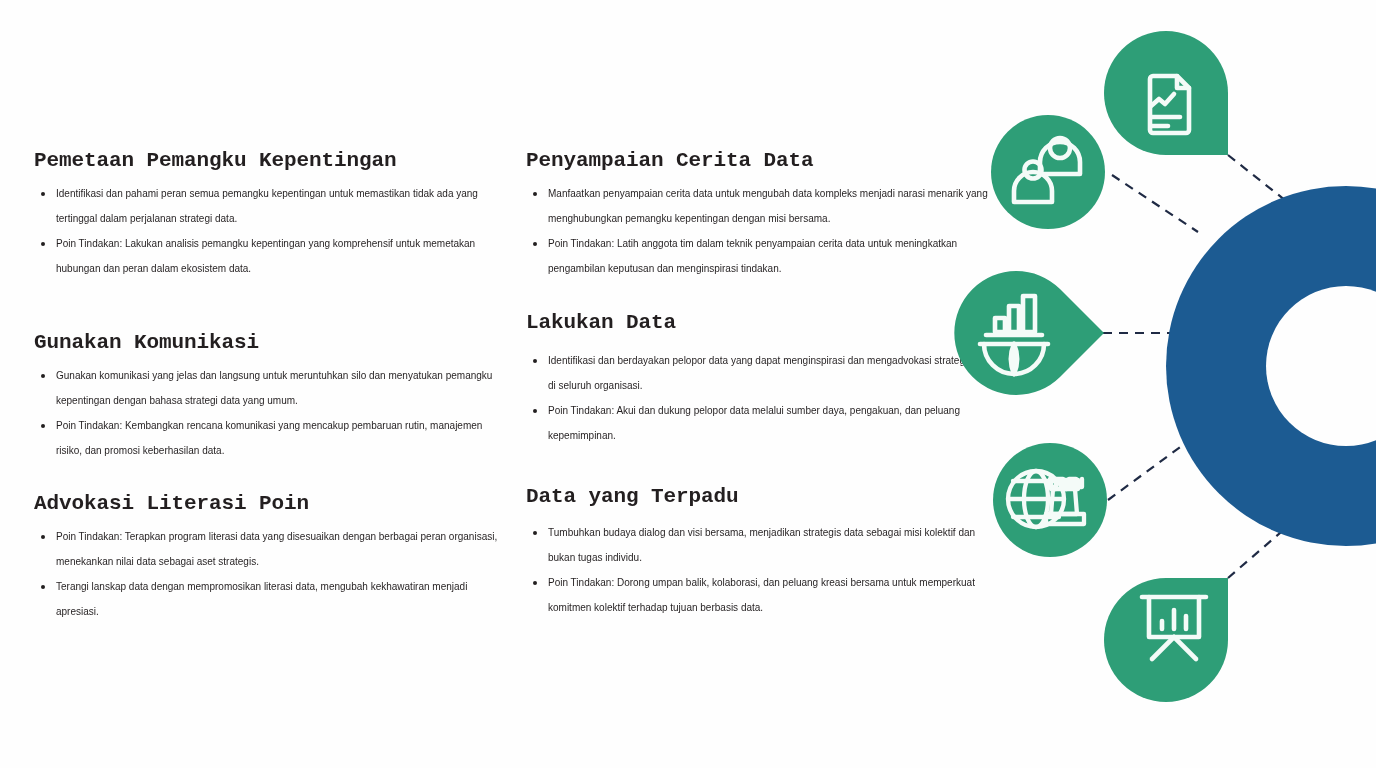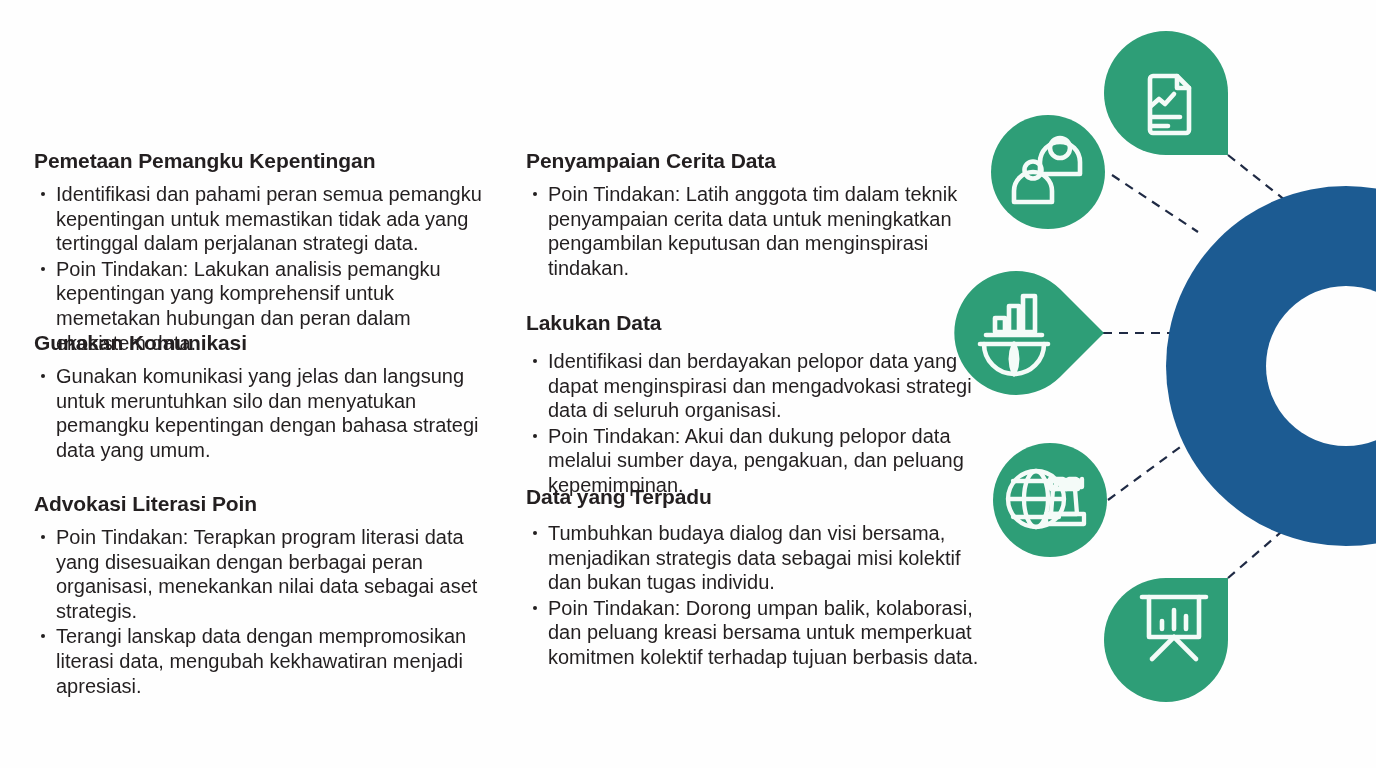--- a/index.html
+++ b/index.html
@@ -32,40 +32,40 @@
   #col-left  { left: 34px;  width: 470px; }
   #col-right { left: 526px; width: 470px; }
 
   .section {
     position: absolute;
     left: 0;
     width: 100%;
   }
 
   .section-title {
-    font-family: Liberation Sans, sans-serif;
+    font-family: Liberation Mono, monospace;
     font-weight: bold;
     font-size: 21px;
     line-height: 25px;
     letter-spacing: -0.1px;
     color: #231f20;
     margin: 0 0 9px 0;
     white-space: nowrap;
   }
 
   .bullets {
     margin: 0;
     padding: 0;
     list-style: none;
   }
   .bullet {
     position: relative;
     padding-left: 22px;
     margin-bottom: 1px;
-    font-size: 20px;
+    font-size: 10px;
     line-height: 24.6px;
     color: #231f20;
   }
   .bullet .dot {
     position: absolute;
     left: 7px;
     top: 10px;
     width: 4px;
     height: 4px;
     background: #231f20;
@@ -94,37 +94,39 @@
       <ul class="bullets">
         <li class="bullet"><span class="dot"></span><span>Identifikasi dan pahami peran semua pemangku kepentingan untuk memastikan tidak ada yang tertinggal dalam perjalanan strategi data.</span></li>
         <li class="bullet"><span class="dot"></span><span>Poin Tindakan: Lakukan analisis pemangku kepentingan yang komprehensif untuk memetakan hubungan dan peran dalam ekosistem data.</span></li>
       </ul>
     </div>
 
     <div class="section" style="top:330px;">
       <h2 class="section-title">Gunakan Komunikasi</h2>
       <ul class="bullets">
         <li class="bullet"><span class="dot"></span><span>Gunakan komunikasi yang jelas dan langsung untuk meruntuhkan silo dan menyatukan pemangku kepentingan dengan bahasa strategi data yang umum.</span></li>
+        <li class="bullet"><span class="dot"></span><span>Poin Tindakan: Kembangkan rencana komunikasi yang mencakup pembaruan rutin, manajemen risiko, dan promosi keberhasilan data.</span></li>
       </ul>
     </div>
 
     <div class="section" style="top:491px;">
       <h2 class="section-title">Advokasi Literasi Poin</h2>
       <ul class="bullets">
         <li class="bullet"><span class="dot"></span><span>Poin Tindakan: Terapkan program literasi data yang disesuaikan dengan berbagai peran organisasi, menekankan nilai data sebagai aset strategis.</span></li>
         <li class="bullet"><span class="dot"></span><span>Terangi lanskap data dengan mempromosikan literasi data, mengubah kekhawatiran menjadi apresiasi.</span></li>
       </ul>
     </div>
   </div>
 
   <div class="column" id="col-right">
 
     <div class="section" style="top:148px;">
       <h2 class="section-title">Penyampaian Cerita Data</h2>
       <ul class="bullets">
+        <li class="bullet"><span class="dot"></span><span>Manfaatkan penyampaian cerita data untuk mengubah data kompleks menjadi narasi menarik yang menghubungkan pemangku kepentingan dengan misi bersama.</span></li>
         <li class="bullet"><span class="dot"></span><span>Poin Tindakan: Latih anggota tim dalam teknik penyampaian cerita data untuk meningkatkan pengambilan keputusan dan menginspirasi tindakan.</span></li>
       </ul>
     </div>
 
     <div class="section" style="top:310px;">
       <h2 class="section-title">Lakukan Data</h2>
       <ul class="bullets" style="margin-top:14px;">
         <li class="bullet"><span class="dot"></span><span>Identifikasi dan berdayakan pelopor data yang dapat menginspirasi dan mengadvokasi strategi data di seluruh organisasi.</span></li>
         <li class="bullet"><span class="dot"></span><span>Poin Tindakan: Akui dan dukung pelopor data melalui sumber daya, pengakuan, dan peluang kepemimpinan.</span></li>
       </ul>

